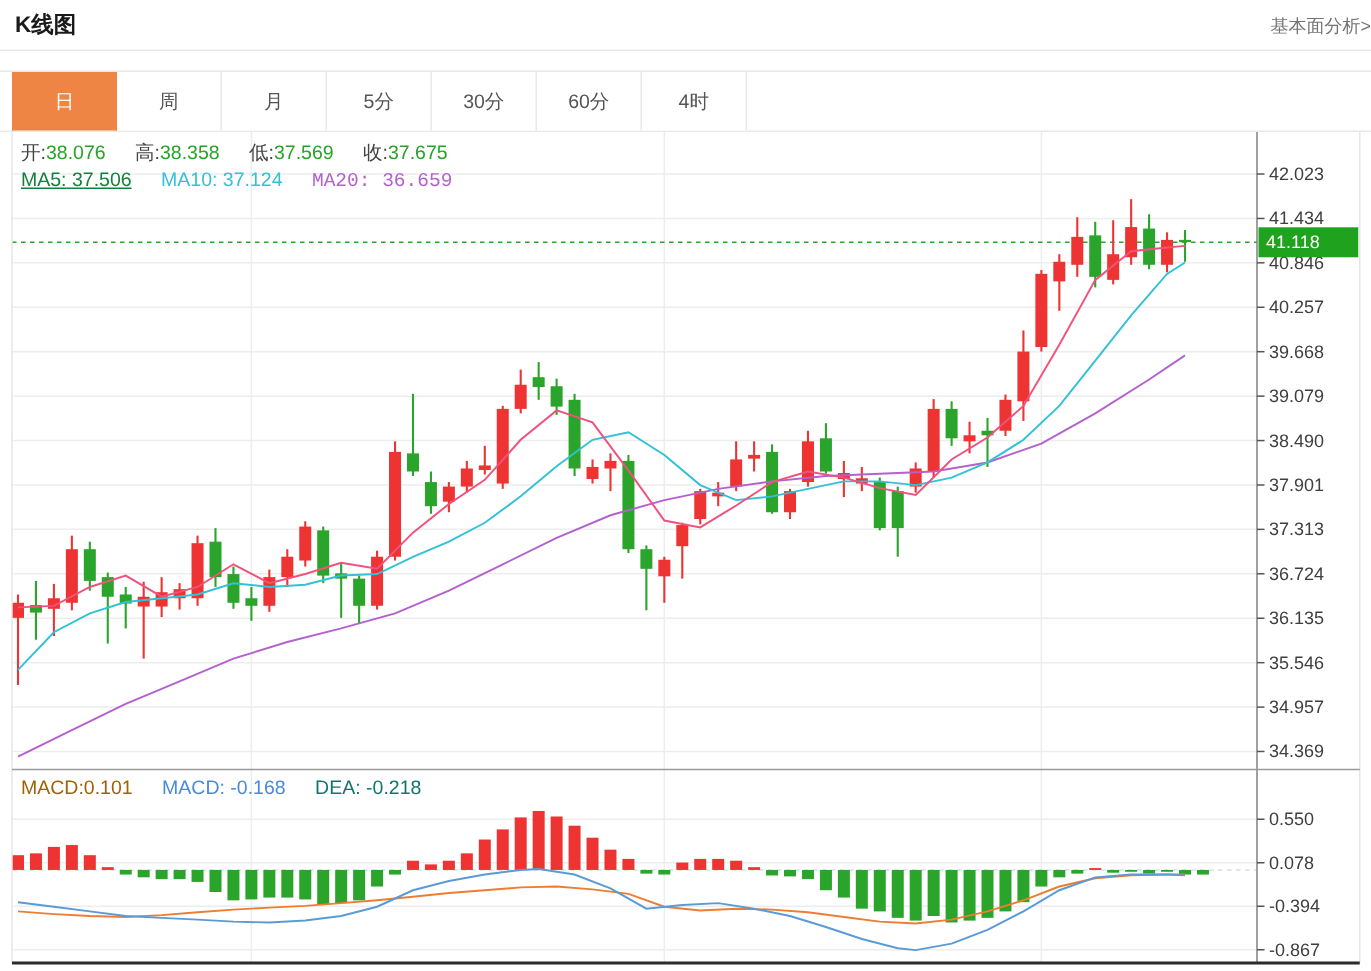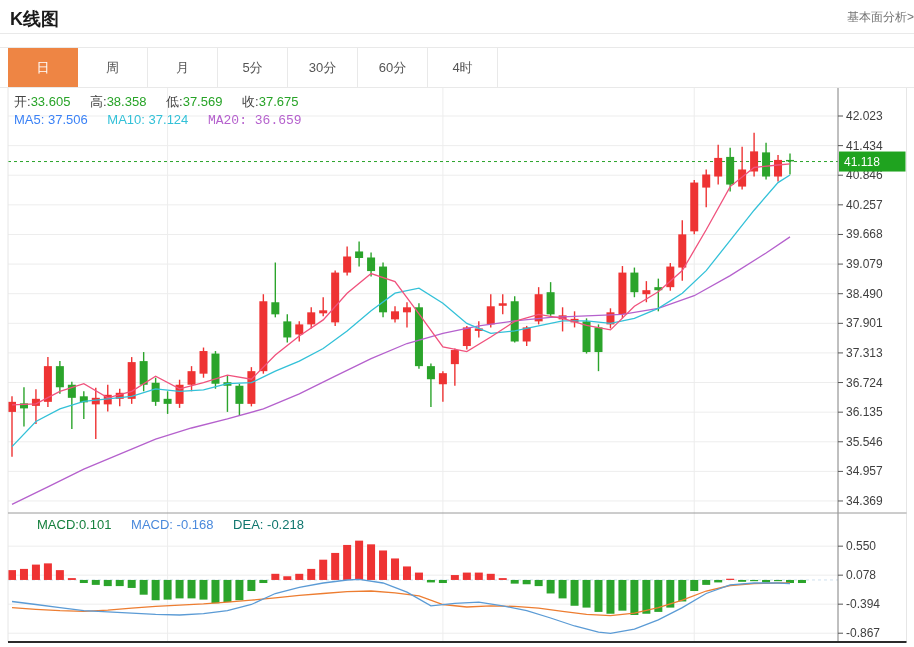--- a/index.html
+++ b/index.html
@@ -1,35 +1,35 @@
 <!DOCTYPE html>
 <html><head>
 <meta charset="utf-8">
 <style>
   html,body{margin:0;padding:0;background:#fff;}
   body{font-family:"Liberation Sans","DejaVu Sans",sans-serif;}
   #app{position:relative;width:914px;height:647px;background:#fff;overflow:hidden;}
-  .page-title{position:absolute;left:10px;top:7px;font-size:18px;font-weight:bold;color:#1a1a1a;}
+  .page-title{position:absolute;left:10px;top:7px;font-size:15px;font-weight:bold;color:#1a1a1a;}
   .fa-link{position:absolute;right:0;top:9px;font-size:12px;color:#737373;cursor:pointer;}
   .title-divider{position:absolute;left:0;top:33px;width:914px;height:0;border-bottom:1px solid #e9e9e9;}
   .tabstrip{position:absolute;left:0;top:47px;width:914px;height:41px;border-top:1px solid #e9e9e9;border-bottom:1px solid #e9e9e9;background:#fff;box-sizing:border-box;}
   .tabs{display:flex;margin-left:8px;height:100%;}
   .tab{width:70px;box-sizing:border-box;border-right:1px solid #e9e9e9;display:flex;align-items:center;justify-content:center;font-size:13px;color:#555;cursor:pointer;background:#fff;}
   .tab:first-child{border-left:1px solid #e9e9e9;}
   .tab.active{background:#ee8544;color:#fff;border-color:#ee8544;}
   #chart-svg{position:absolute;left:0;top:0;z-index:1;}
   .overlay{position:absolute;z-index:2;font-size:13px;white-space:nowrap;}
   .ohlc-row{left:14px;top:93px;}
   .ma-row{left:14px;top:112px;}
   .macd-row{left:14px;top:517px;}
   .seg{margin-right:16px;}
   .lbl{color:#444;}
   .val-green{color:#27a327;}
-  .ma5{color:#3b82f6;} .ma10{color:#33c1d8;} .ma20{color:#b561cd;font-family:Liberation Mono, monospace;}
-  .macd-v{color:#15803d;margin-left:23px;} .diff-v{color:#4a89dc;} .dea-v{color:#0f766e;}
+  .ma5{color:#15803d;text-decoration:underline;} .ma10{color:#33c1d8;} .ma20{color:#b561cd;font-family:Liberation Mono, monospace;}
+  .macd-v{color:#a16207;} .diff-v{color:#4a89dc;} .dea-v{color:#0f766e;}
 </style>
 </head>
 <body>
 
 <div id="app">
   <svg id="chart-svg" width="914" height="647" style="font-family: &quot;Liberation Sans&quot;, &quot;DejaVu Sans&quot;, sans-serif;">
       <g>
         <line x1="8" x2="838" y1="116.01479289940805" y2="116.01479289940805" stroke="#ededed" stroke-width="1"></line>
         <line x1="8" x2="838" y1="145.63905325443795" y2="145.63905325443795" stroke="#ededed" stroke-width="1"></line>
         <line x1="8" x2="838" y1="175.2130177514794" y2="175.2130177514794" stroke="#ededed" stroke-width="1"></line>
@@ -323,21 +323,21 @@
       <div class="tab">周</div>
       <div class="tab">月</div>
       <div class="tab">5分</div>
       <div class="tab">30分</div>
       <div class="tab">60分</div>
       <div class="tab">4时</div>
     </div>
   </div>
 
   <div class="overlay ohlc-row">
-    <span class="seg"><span class="lbl">开:</span><span class="val-green">33.605</span></span>
+    <span class="seg"><span class="lbl">开:</span><span class="val-green">38.076</span></span>
     <span class="seg"><span class="lbl">高:</span><span class="val-green">38.358</span></span>
     <span class="seg"><span class="lbl">低:</span><span class="val-green">37.569</span></span>
     <span class="seg"><span class="lbl">收:</span><span class="val-green">37.675</span></span>
   </div>
 
   <div class="overlay ma-row">
     <span class="seg ma5"><span>MA5:</span> <span>37.506</span></span>
     <span class="seg ma10"><span>MA10:</span> <span>37.124</span></span>
     <span class="seg ma20"><span>MA20:</span> <span>36.659</span></span>
   </div>

